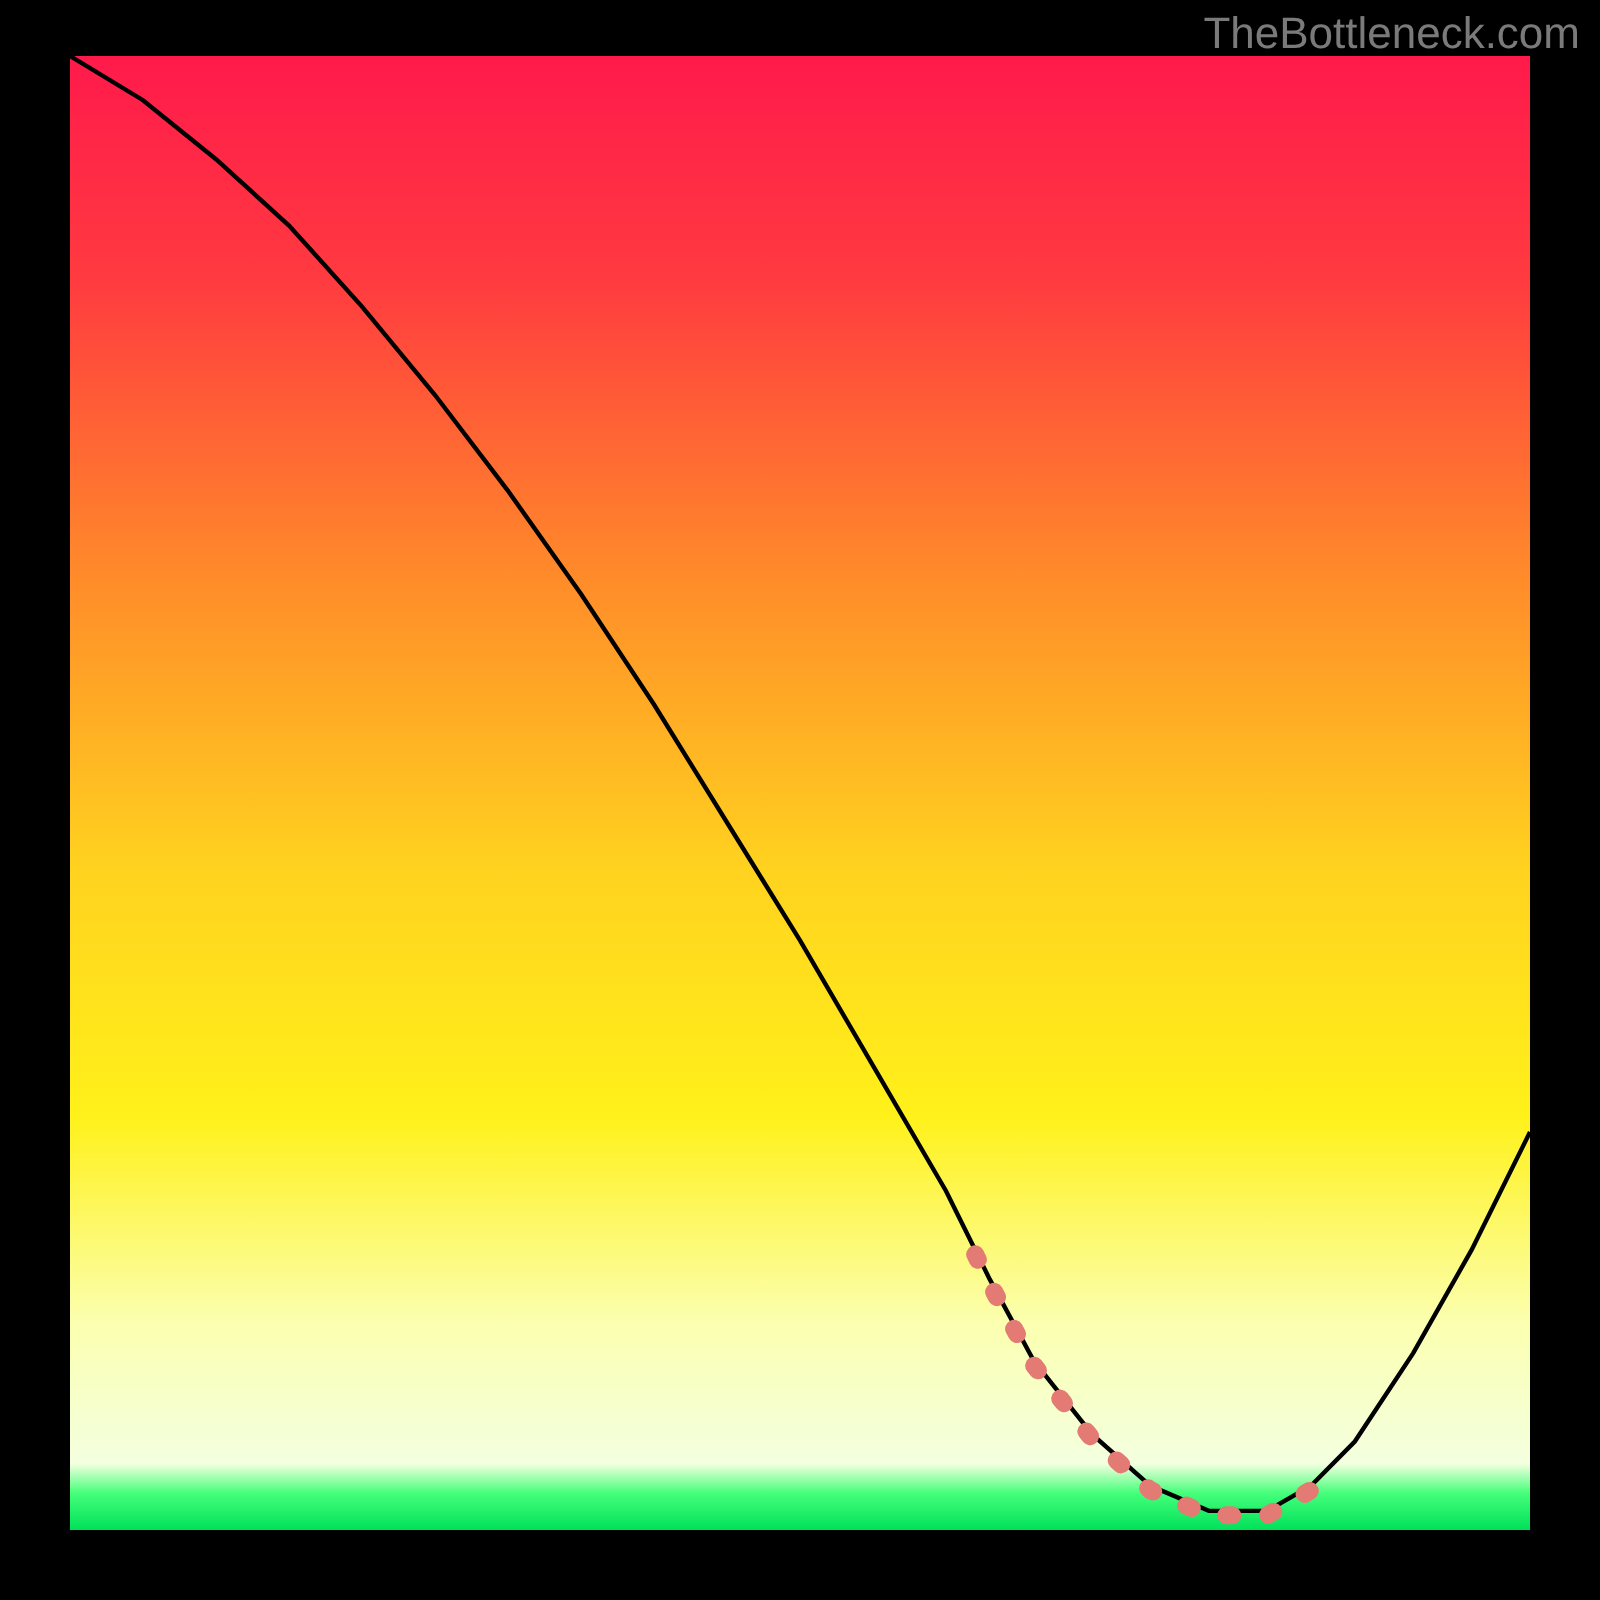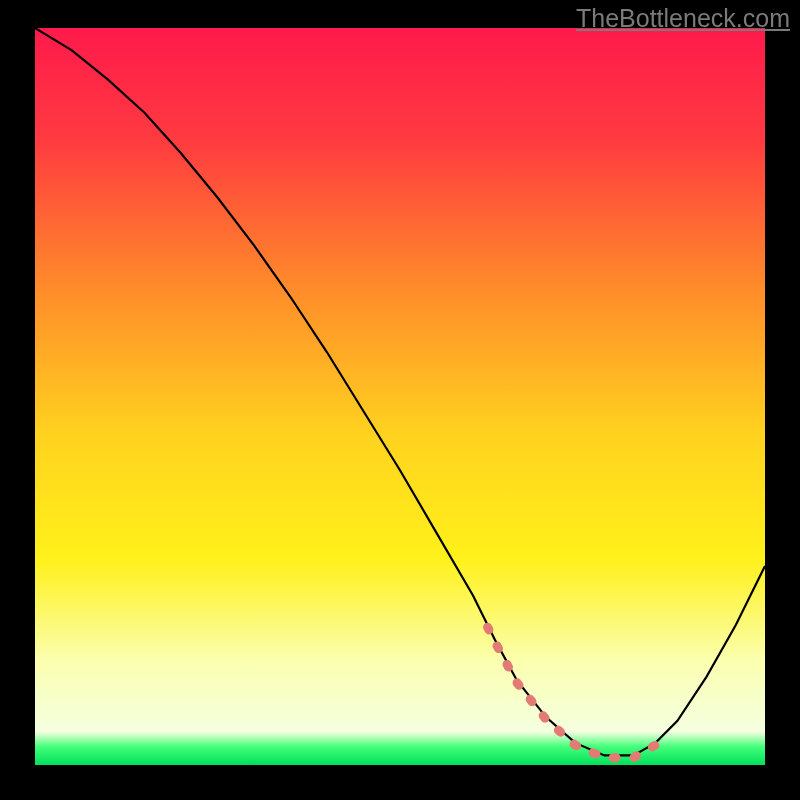--- a/index.html
+++ b/index.html
@@ -9,24 +9,23 @@
     background: #000;
     position: relative;
     font-family: Arial, sans-serif;
     overflow: hidden;
   }
   .watermark {
     position: absolute;
     top: 4px;
     right: 10px;
     color: #7a7a7a;
-    font-size: 25px;
+    font-size: 22px;
     font-weight: 500;
     z-index: 10;
-    text-decoration: underline;
   }
   .plot-area {
     position: absolute;
     left: 35px;
     top: 28px;
     width: 730px;
     height: 737px;
   }
   .plot-area svg {
     width: 100%;

